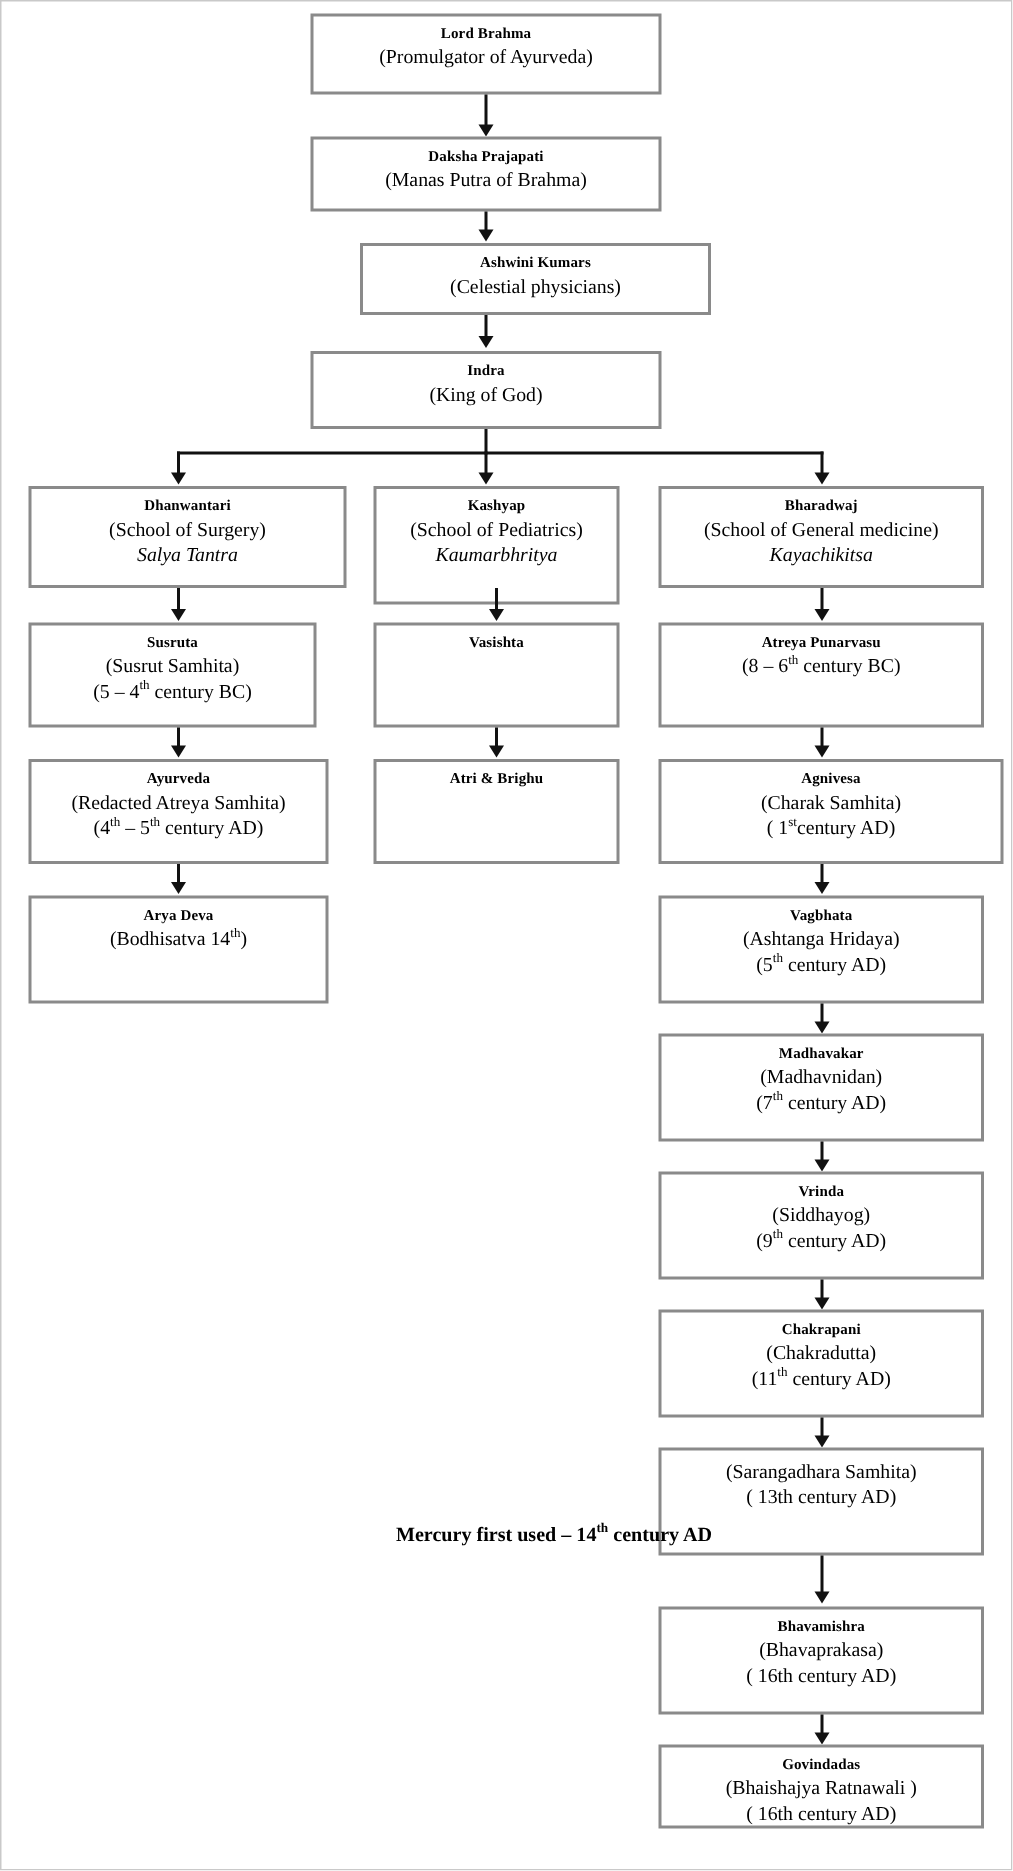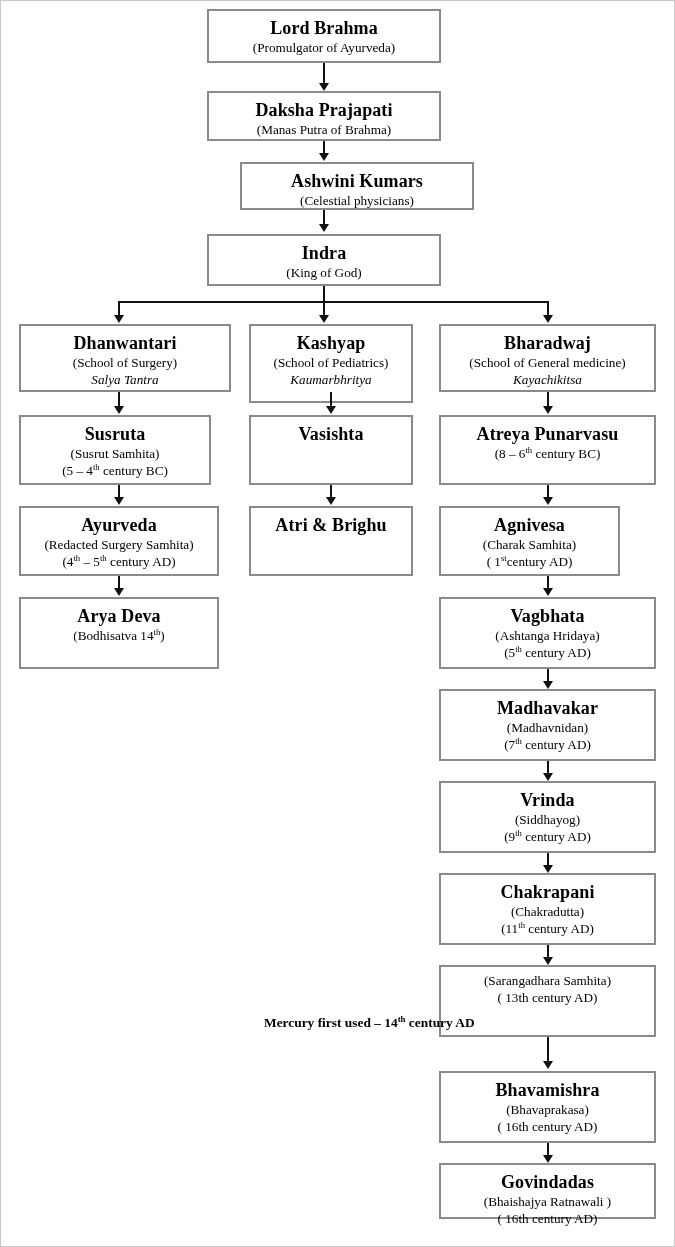--- a/index.html
+++ b/index.html
@@ -27,21 +27,21 @@
     background: #ffffff;
     text-align: center;
     color: #000000;
     padding-top: 6px;
     line-height: 1.28;
     font-size: 13.2px;
   }
   .node .ttl {
     display: block;
     font-weight: bold;
-    font-size: 18px;
+    font-size: 10px;
     letter-spacing: 0.1px;
   }
   .node .sub {
     display: block;
     font-weight: normal;
   }
   .node .ital {
     display: block;
     font-style: italic;
   }
@@ -128,21 +128,21 @@
   <div class="node" style="left:18px; top:414px; width:192px; height:70px;">
     <span class="ttl">Susruta</span>
     <span class="sub">(Susrut Samhita)</span>
     <span class="sub"><span>(5 – 4</span><sup>th</sup><span> century BC)</span></span>
   </div>
   <div class="vline" style="left:117px; top:484px; height:16px;"></div>
   <div class="arrow" style="left:113px; top:496px;"></div>
 
   <div class="node" style="left:18px; top:505px; width:200px; height:70px;">
     <span class="ttl">Ayurveda</span>
-    <span class="sub">(Redacted Surgery Samhita)</span>
+    <span class="sub">(Redacted Atreya Samhita)</span>
     <span class="sub"><span>(4</span><sup>th</sup><span> – 5</span><sup>th</sup><span> century AD)</span></span>
   </div>
   <div class="vline" style="left:117px; top:575px; height:14px;"></div>
   <div class="arrow" style="left:113px; top:587px;"></div>
 
   <div class="node" style="left:18px; top:596px; width:200px; height:72px;">
     <span class="ttl">Arya Deva</span>
     <span class="sub"><span>(Bodhisatva 14</span><sup>th</sup><span>)</span></span>
   </div>
 
@@ -172,21 +172,21 @@
   <div class="vline" style="left:546px; top:391px; height:17px;"></div>
   <div class="arrow" style="left:542px; top:405px;"></div>
 
   <div class="node" style="left:438px; top:414px; width:217px; height:70px;">
     <span class="ttl">Atreya Punarvasu</span>
     <span class="sub"><span>(8 – 6</span><sup>th</sup><span> century BC)</span></span>
   </div>
   <div class="vline" style="left:546px; top:484px; height:16px;"></div>
   <div class="arrow" style="left:542px; top:496px;"></div>
 
-  <div class="node" style="left:438px; top:505px; width:181px; height:70px;">
+  <div class="node" style="left:438px; top:505px; width:230px; height:70px;">
     <span class="ttl">Agnivesa</span>
     <span class="sub">(Charak Samhita)</span>
     <span class="sub"><span>( 1</span><sup>st</sup><span>century AD)</span></span>
   </div>
   <div class="vline" style="left:546px; top:575px; height:14px;"></div>
   <div class="arrow" style="left:542px; top:587px;"></div>
 
   <div class="node" style="left:438px; top:596px; width:217px; height:72px;">
     <span class="ttl">Vagbhata</span>
     <span class="sub">(Ashtanga Hridaya)</span>

